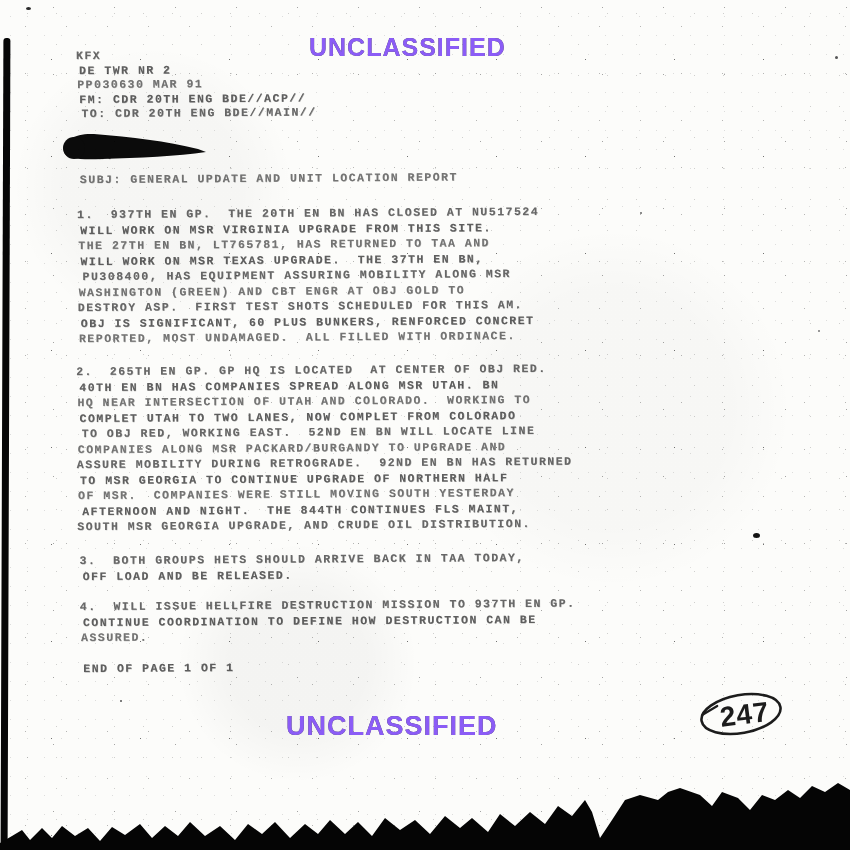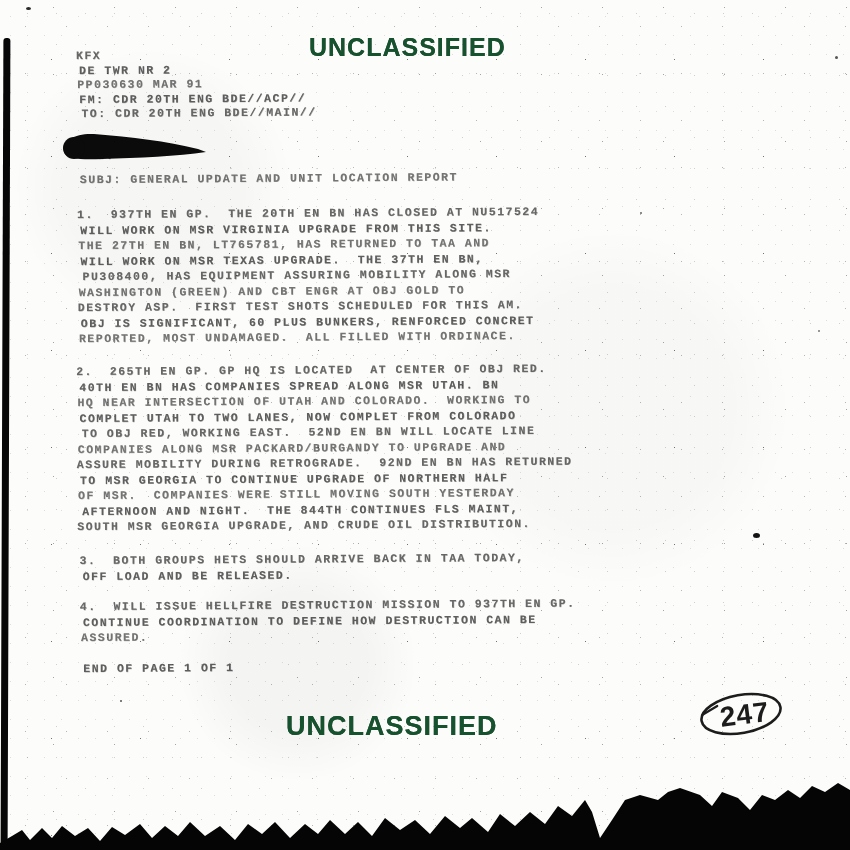--- a/index.html
+++ b/index.html
@@ -23,21 +23,21 @@
   
   .doc::after{
     content:"";position:absolute;inset:0;pointer-events:none;z-index:4;
     background-image:
       radial-gradient(circle at 18% 22%, rgba(0,0,0,.025) 0 90px, transparent 140px),
       radial-gradient(circle at 72% 48%, rgba(0,0,0,.02) 0 120px, transparent 180px),
       radial-gradient(circle at 35% 78%, rgba(0,0,0,.03) 0 70px, transparent 120px);
   }
   .classification{
     position:absolute;z-index:6;
-    font-weight:700;color:#14532d;letter-spacing:1px;
+    font-weight:700;color:#8b5cf6;letter-spacing:1px;
     text-shadow:0 0 .6px rgba(0,0,0,.75);
     font-family:"Liberation Sans",sans-serif;
   }
   .classification.top{left:309px;top:33px;font-size:25px;}
   .classification.bottom{left:286px;top:711px;font-size:27px;}
   .typed{
     position:absolute;left:0;top:0;width:850px;height:850px;z-index:2;
     transform:rotate(-0.4deg);transform-origin:90px 60px;
     font-family:"Liberation Mono","DejaVu Sans Mono",monospace;
     font-weight:700;color:#4e4e4e;font-size:11.5px;letter-spacing:1.5px;

